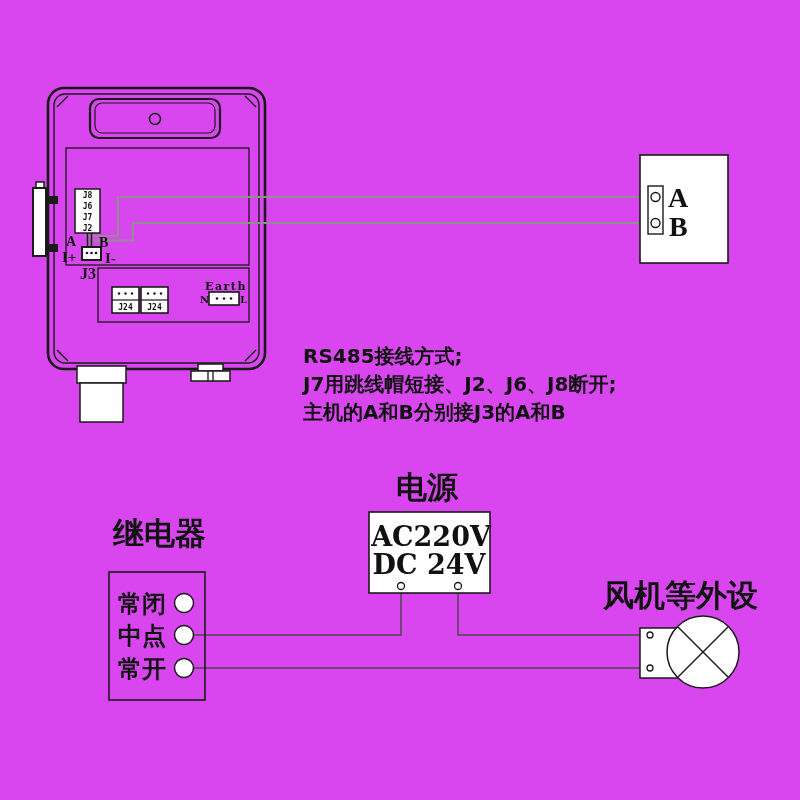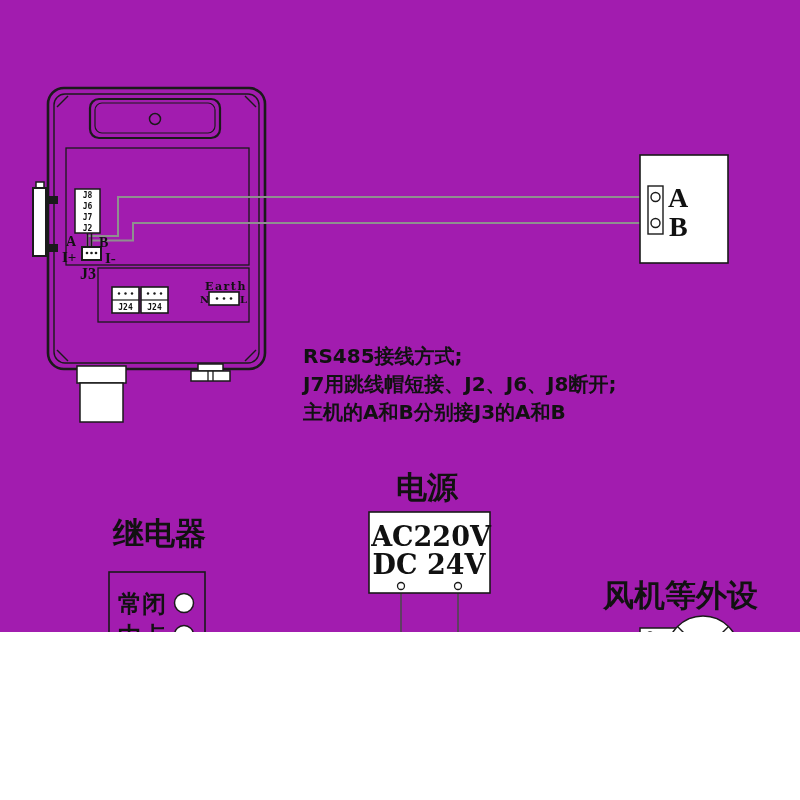--- a/index.html
+++ b/index.html
@@ -1,16 +1,16 @@
 <!DOCTYPE html>
 <html><head>
 <meta charset="utf-8">
 <style>
   html,body{margin:0;padding:0;background:#fff;}
-  .stage{position:relative;width:800px;height:632px;background:#a21caf;overflow:hidden;}
+  .stage{position:relative;width:800px;height:800px;background:#d946ef;overflow:hidden;}
   svg{display:block;}
   .ink{stroke:#1a1a1a;fill:none;}
   .fillw{fill:#fff;}
   .cjk{font-family:"DejaVu Sans",sans-serif;font-weight:bold;fill:#111;}
   .song{font-family:"DejaVu Serif",serif;font-weight:bold;fill:#111;}
   .lat{font-family:"Liberation Serif",serif;font-weight:bold;fill:#111;}
   .tiny{font-family:"DejaVu Sans Mono",monospace;font-weight:bold;fill:#111;}
 </style>
 </head>
 <body>

